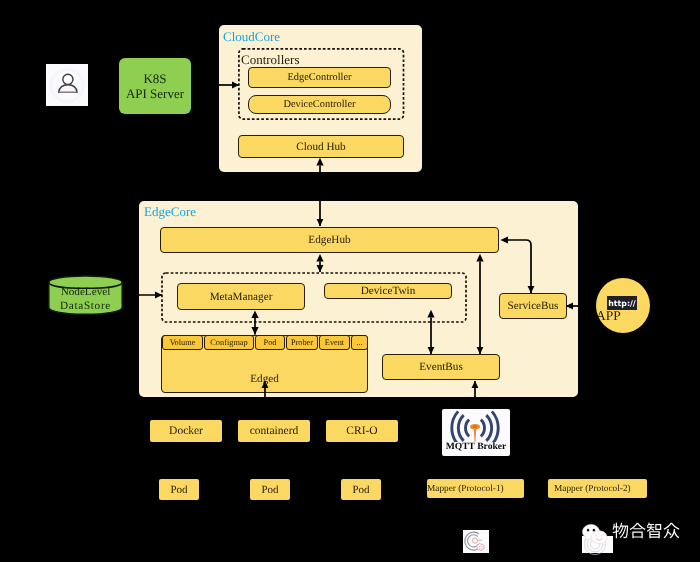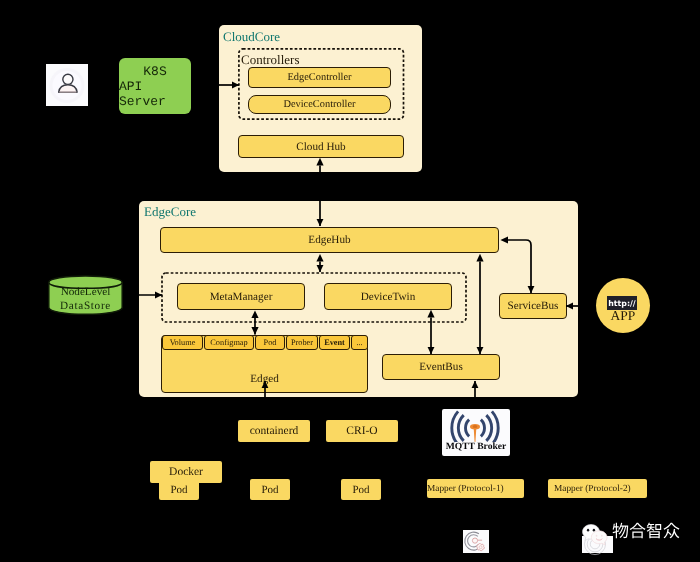--- a/index.html
+++ b/index.html
@@ -1,21 +1,21 @@
 <!DOCTYPE html>
 <html><head>
 <meta charset="utf-8">
 <style>
   html,body{margin:0;padding:0;background:#000;-webkit-font-smoothing:antialiased;text-rendering:geometricPrecision;}
   *{-webkit-font-smoothing:antialiased;}
   body{width:700px;height:562px;overflow:hidden;font-family:"Liberation Serif",serif;}
   #stage{position:relative;width:700px;height:562px;background:#000;}
   
   .panel{position:absolute;box-sizing:border-box;background:#fcf1d2;border-radius:5px;}
-  .panel-title{position:absolute;color:#0f766e;font-size:13px;}
+  .panel-title{position:absolute;color:#0ea5e9;font-size:13px;}
   
   .node{position:absolute;box-sizing:border-box;background:#fad862;border:1.7px solid #2b1d06;border-radius:4px;
         display:flex;align-items:center;justify-content:center;color:#241a08;font-size:11.2px;}
   
   .dashed{position:absolute;}
   .dashed rect{fill:none;stroke:#17120a;stroke-width:1.7;stroke-dasharray:2.7 2.0;}
   
   .flat{position:absolute;box-sizing:border-box;background:#fad862;border-radius:2px;
         display:flex;align-items:center;justify-content:center;color:#241a08;}
   svg.arrows{position:absolute;left:0;top:0;width:700px;height:562px;overflow:visible;}
@@ -39,68 +39,68 @@
     <svg width="42" height="42" viewBox="0 0 42 42">
       <circle cx="21" cy="21.5" r="17.5" fill="#f6f5fa"></circle>
       <circle cx="21" cy="21.5" r="14.5" fill="#fbfaff"></circle>
       <circle cx="21.9" cy="15.3" r="5.1" fill="#fdfbfc" stroke="#3a3b44" stroke-width="1.4"></circle>
       <path d="M12.7 28.2 C13.4 23.4 17.2 20.8 21.9 20.8 C26.6 20.8 30.4 23.4 31.1 28.2 Z" fill="#fdf4f4" stroke="#3a3b44" stroke-width="1.4" stroke-linejoin="round"></path>
       <path d="M13.3 28.0 L30.5 28.0" stroke="#ecd4d4" stroke-width="0.9"></path>
     </svg>
   </div>
 
   <div style="position:absolute;left:119px;top:58px;width:72px;height:56px;background:#8ecf52;border-radius:6px;
-              display:flex;flex-direction:column;align-items:center;justify-content:center;color:#142608;font-size:13px;line-height:15px;font-family:Liberation Mono, monospace;">
+              display:flex;flex-direction:column;align-items:center;justify-content:center;color:#142608;font-size:13px;line-height:15px;">
     <span>K8S</span>
     <span>API Server</span>
   </div>
 
   <div class="panel" style="left:139px;top:201px;width:439px;height:196px;"></div>
   <div class="panel-title" style="left:144px;top:204px;">EdgeCore</div>
   <div class="node" style="left:160px;top:227px;width:339px;height:26px;">EdgeHub</div>
   <svg class="dashed" style="left:161px;top:272px;" width="306" height="51" viewBox="0 0 306 51">
     <rect x="1" y="1" width="304" height="49" rx="4"></rect>
   </svg>
   <div class="node" style="left:177px;top:283px;width:128px;height:27px;">MetaManager</div>
-  <div class="node" style="left:324px;top:283px;width:128px;height:27px;">DeviceTwin</div>
+  <div class="node" style="left:324px;top:283px;width:128px;height:16px;">DeviceTwin</div>
   <div class="node" style="left:499px;top:293px;width:68px;height:26px;">ServiceBus</div>
   <div class="node" style="left:382px;top:354px;width:118px;height:26px;">EventBus</div>
   <div class="node" style="left:161px;top:335px;width:207px;height:58px;align-items:flex-end;padding-bottom:7px;">
     <span>Edged</span>
   </div>
   <div id="edged-tabs">
       <div class="node" style="left: 162px; top: 335px; width: 41px; height: 15px; font-size: 8.3px; border-radius: 3px; border-width: 1.4px; background: rgb(250, 199, 58);">Volume</div>
       <div class="node" style="left: 204px; top: 335px; width: 50px; height: 15px; font-size: 8.3px; border-radius: 3px; border-width: 1.4px; background: rgb(250, 199, 58);">Configmap</div>
       <div class="node" style="left: 255px; top: 335px; width: 30px; height: 15px; font-size: 8.3px; border-radius: 3px; border-width: 1.4px; background: rgb(250, 199, 58);">Pod</div>
       <div class="node" style="left: 286px; top: 335px; width: 32px; height: 15px; font-size: 8.3px; border-radius: 3px; border-width: 1.4px; background: rgb(250, 199, 58);">Prober</div>
-      <div class="node" style="left: 319px; top: 335px; width: 31px; height: 15px; font-size: 8.3px; border-radius: 3px; border-width: 1.4px; background: rgb(250, 199, 58); font-weight: bold;">Event</div>
+      <div class="node" style="left: 319px; top: 335px; width: 31px; height: 15px; font-size: 8.3px; border-radius: 3px; border-width: 1.4px; background: rgb(250, 199, 58);">Event</div>
       <div class="node" style="left: 351px; top: 335px; width: 17px; height: 15px; font-size: 8.3px; border-radius: 3px; border-width: 1.4px; background: rgb(250, 199, 58);">...</div>
     </div>
 
   <div style="position:absolute;left:47px;top:275px;width:77px;height:42px;">
     <svg width="77" height="42" viewBox="0 0 77 42">
       <path d="M1.8 7.4 C1.8 3.5 18 1.0 38.5 1.0 C59 1.0 75.2 3.5 75.2 7.4
                L75.2 32.6 C75.2 36.5 59 39.3 38.5 39.3 C18 39.3 1.8 36.5 1.8 32.6 Z" fill="#8ecf52" stroke="#101c08" stroke-width="1.5"></path>
       <path d="M1.8 7.4 C1.8 11.0 18 13.2 38.5 13.2 C59 13.2 75.2 11.0 75.2 7.4" fill="none" stroke="#101c08" stroke-width="1.5"></path>
     </svg>
     <div style="position:absolute;left:0;top:11px;width:77px;text-align:center;color:#122608;font-size:11.2px;line-height:13.5px;">
       <div>NodeLevel</div>
       <div style="letter-spacing:0.7px;">DataStore</div>
     </div>
   </div>
 
   <div style="position:absolute;left:596px;top:278px;width:54px;height:55px;background:#fad862;border-radius:50%;">
     <div style="position:absolute;left:11px;top:18px;width:30px;height:14px;background:#1f2029;color:#fff;
                 font-family:'DejaVu Sans',sans-serif;font-size:7.8px;font-weight:bold;
                 display:flex;align-items:center;justify-content:center;">http://</div>
-    <div style="position:absolute;left:0;top:30px;width:54px;text-align:center;color:#241a08;font-size:13.5px;">APP</div>
+    <div style="position:absolute;left:0;top:30px;width:54px;text-align:left;color:#241a08;font-size:13.5px;">APP</div>
   </div>
 
   <div id="runtime-row">
-      <div class="flat" style="left: 150px; top: 420px; width: 72px; height: 22px; font-size: 11.5px; margin-top: 41px;">Docker</div>
+      <div class="flat" style="left: 150px; top: 420px; width: 72px; height: 22px; font-size: 11.5px;">Docker</div>
       <div class="flat" style="left: 238px; top: 420px; width: 72px; height: 22px; font-size: 11.5px;">containerd</div>
       <div class="flat" style="left: 326px; top: 420px; width: 72px; height: 22px; font-size: 11.5px;">CRI-O</div>
     </div>
 
   <div style="position:absolute;left:442px;top:409px;width:68px;height:47px;background:#fbfbfd;border-radius:2px;">
     <svg width="68" height="33" viewBox="0 0 68 33" style="position:absolute;left:0;top:0;">
       <g fill="none" stroke="#33456d" stroke-width="2.9" stroke-linecap="butt">
 
         <path d="M27.15 10.6 A 11.5 11.5 0 0 0 27.15 27.4"></path>
         <path d="M21.7 6.1 A 18.2 18.2 0 0 0 21.7 31.9"></path>

